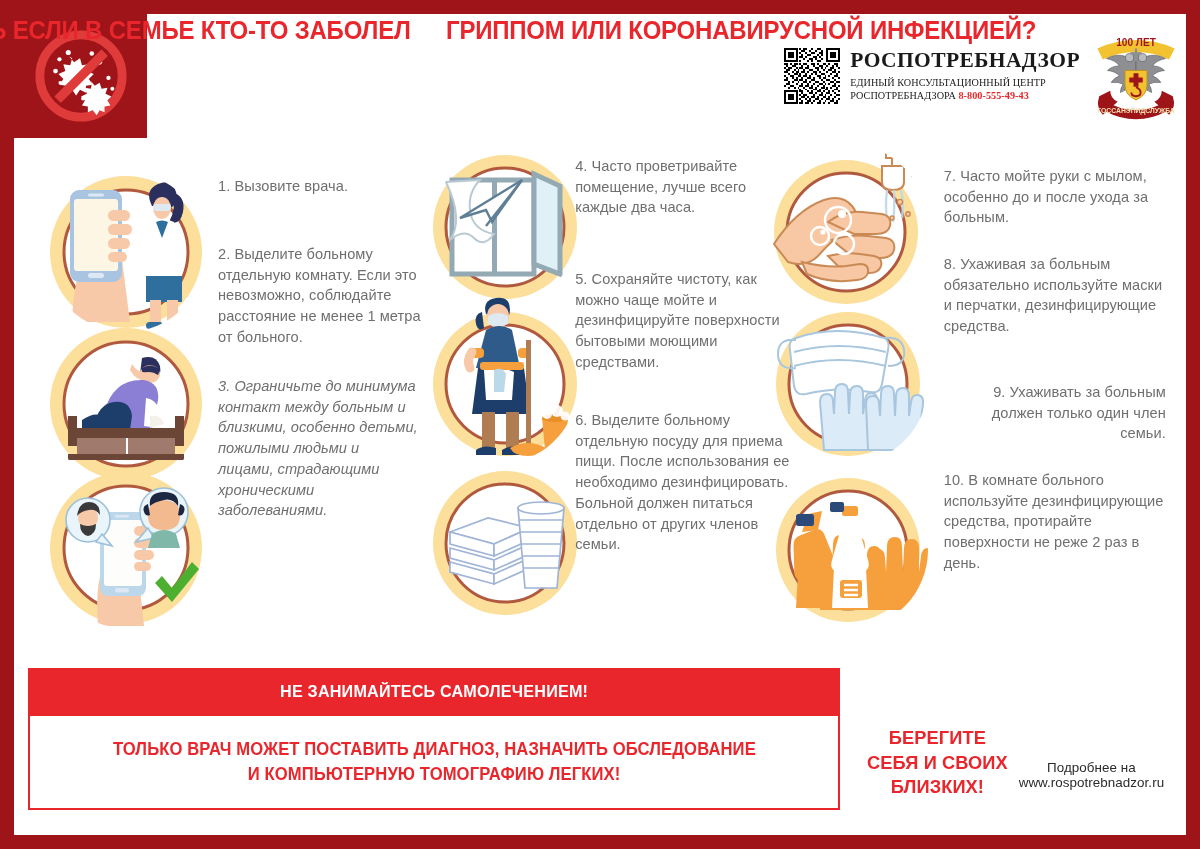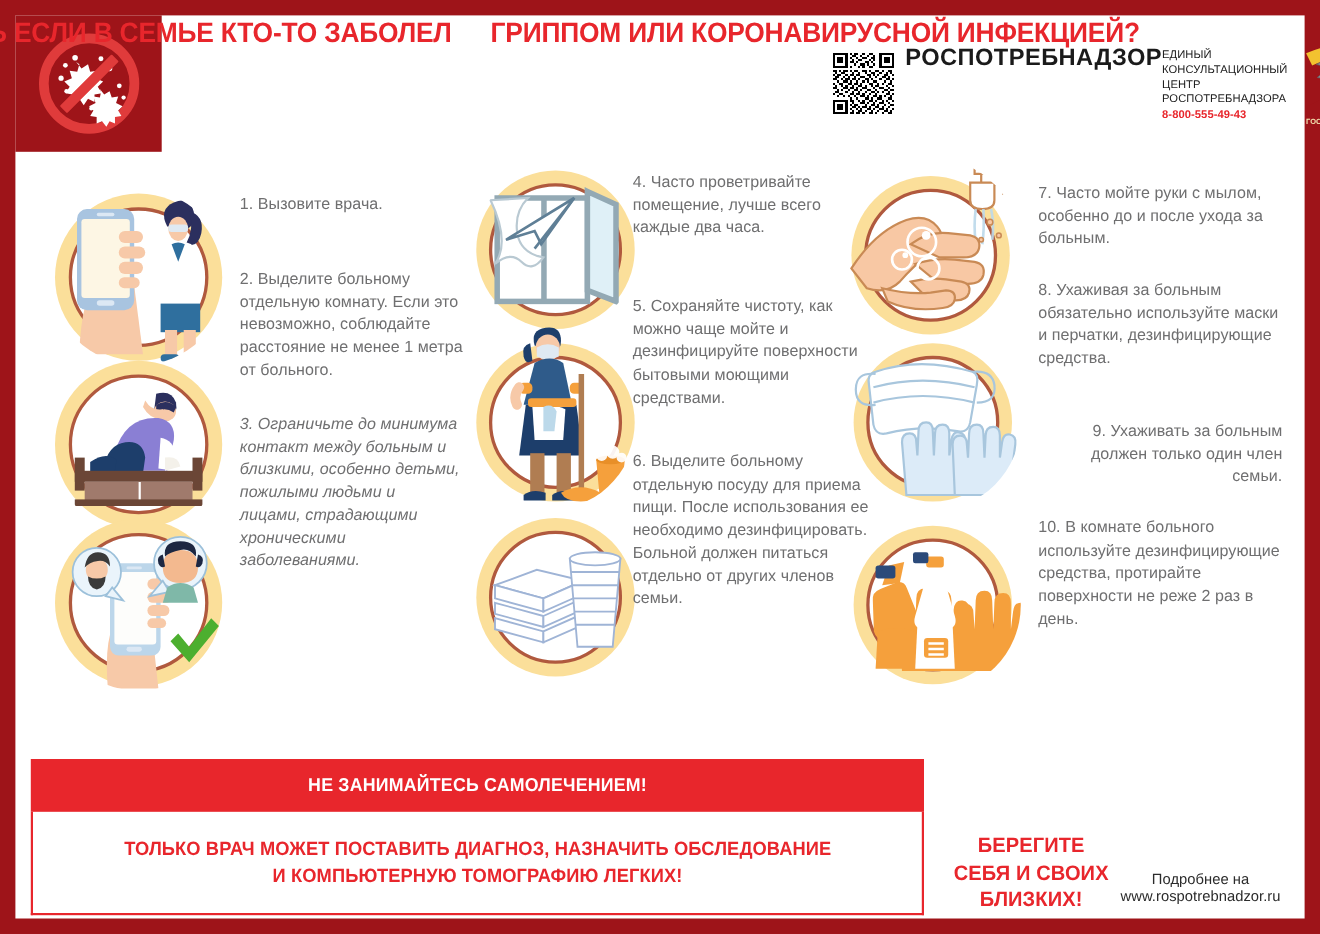--- a/index.html
+++ b/index.html
@@ -62,21 +62,21 @@
     align-items:center;
     justify-content:flex-end;
     padding-right:4px;
     gap:10px;
   }
   .qr{
     width:56px;height:56px;
     flex:0 0 auto;
     image-rendering:pixelated;
   }
-  .brand-text{display:flex;flex-direction:row;justify-content:center;}
+  .brand-text{display:flex;flex-direction:column;justify-content:center;font-family:Liberation Serif, serif;}
   .brand-name{
     font-size:21.5px;font-weight:bold;color:#1a1a1a;
     letter-spacing:0.4px;line-height:1.1;
   }
   .brand-sub{
     font-size:10.2px;color:#1a1a1a;line-height:1.32;
     letter-spacing:0.05px;margin-top:3px;
   }
   .brand-sub .phone{color:#e8262c;font-weight:bold;}
   .emblem{width:92px;height:96px;flex:0 0 auto;}
@@ -104,21 +104,20 @@
   }
 
   
   .footer{
     position:relative;
     height:170px;
     padding:6px 20px 0 14px;
     box-sizing:border-box;
     display:flex;
     gap:18px;
-    align-items:flex-end;
   }
   .footer-left{width:812px;flex:0 0 auto;}
   .band-red{
     background:#e8262c;
     height:48px;
     display:flex;align-items:center;justify-content:center;
   }
   .band-red span{
     color:#ffffff;font-weight:bold;font-size:17px;
     letter-spacing:0.2px;transform:scaleX(0.95);

